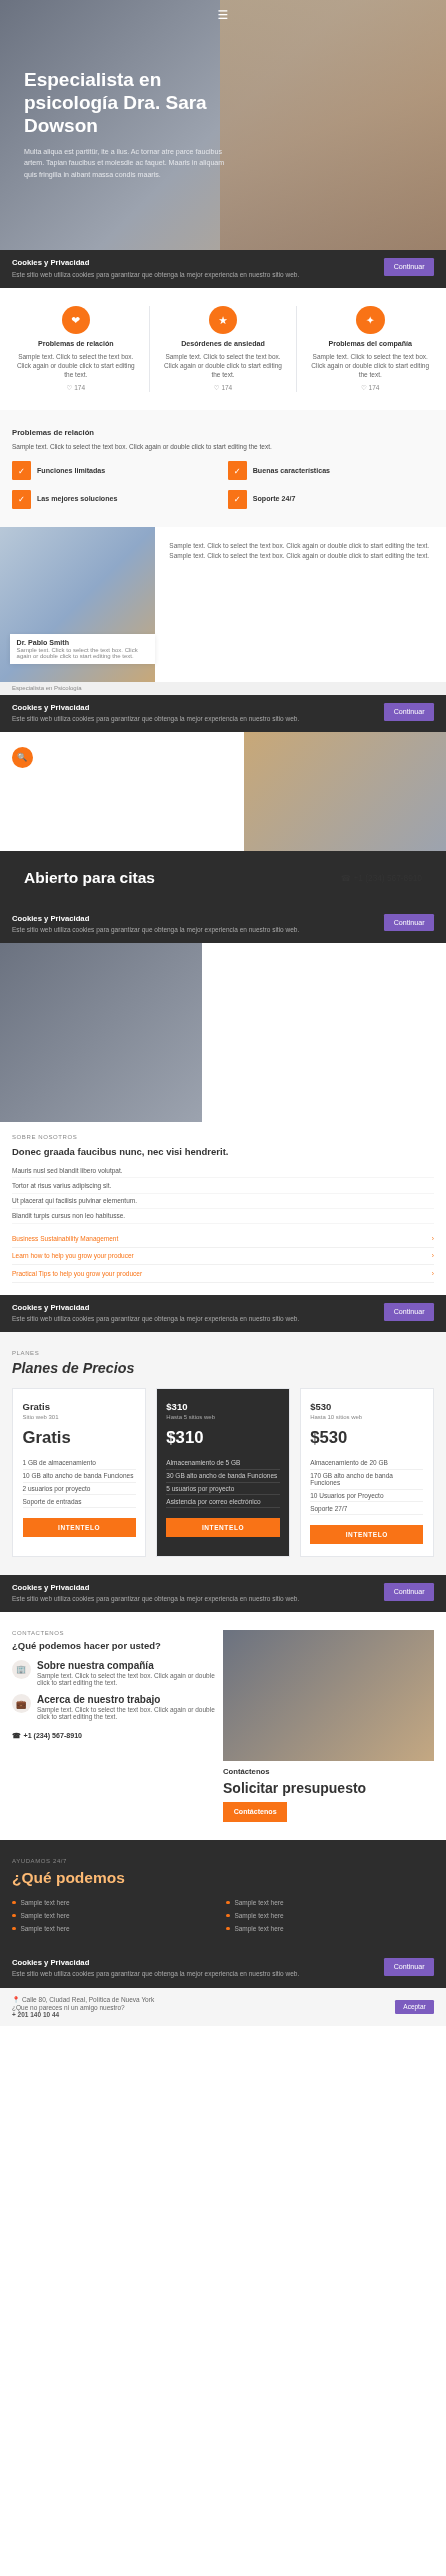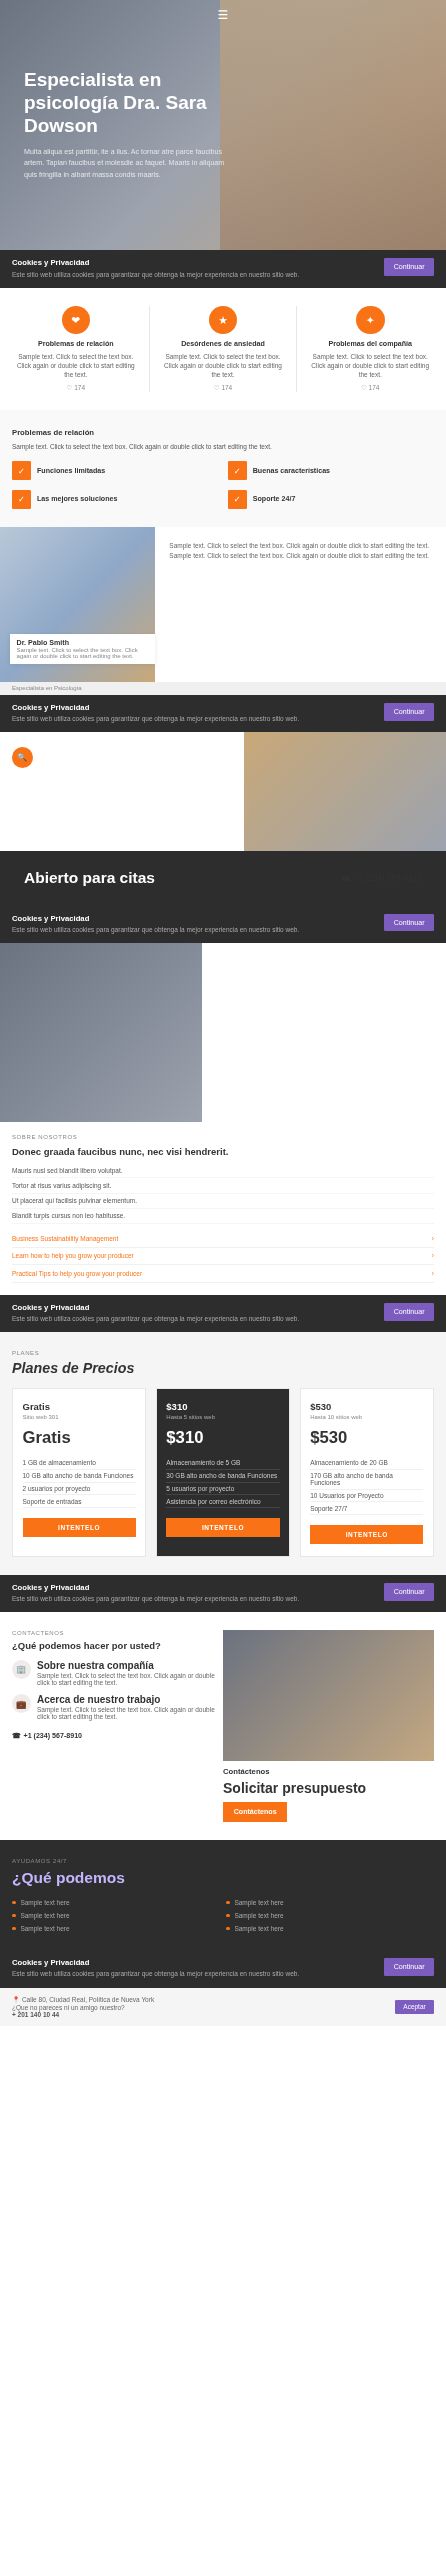--- a/index.html
+++ b/index.html
@@ -595,21 +595,21 @@
   <div class="contact-right">
     <div class="contact-right-img" style="background:linear-gradient(135deg,#6b7280 0%,#c4a882 100%);"></div>
     <div class="contact-right-title">Contáctenos</div>
     <h3 style="font-size:14px;font-weight:800;margin-bottom:6px;">Solicitar presupuesto</h3>
     <button class="contact-btn">Contáctenos</button>
   </div>
 </div>
 
 <div class="capabilities-section">
   <div class="section-label" style="color:#888;">AYUDAMOS 24/7</div>
-  <h2 style="font-size:15.5px;font-weight:800;color:#c4b5fd;margin:4.8px 0 12px;">¿Qué podemos</h2>
+  <h2 style="font-size:15.5px;font-weight:800;color:#fdba74;margin:4.8px 0 12px;">¿Qué podemos</h2>
   <div class="capabilities-grid">
     <div class="capability-item">
       <div class="cap-dot"></div>
       <span>Sample text here</span>
     </div>
     <div class="capability-item">
       <div class="cap-dot"></div>
       <span>Sample text here</span>
     </div>
     <div class="capability-item">

